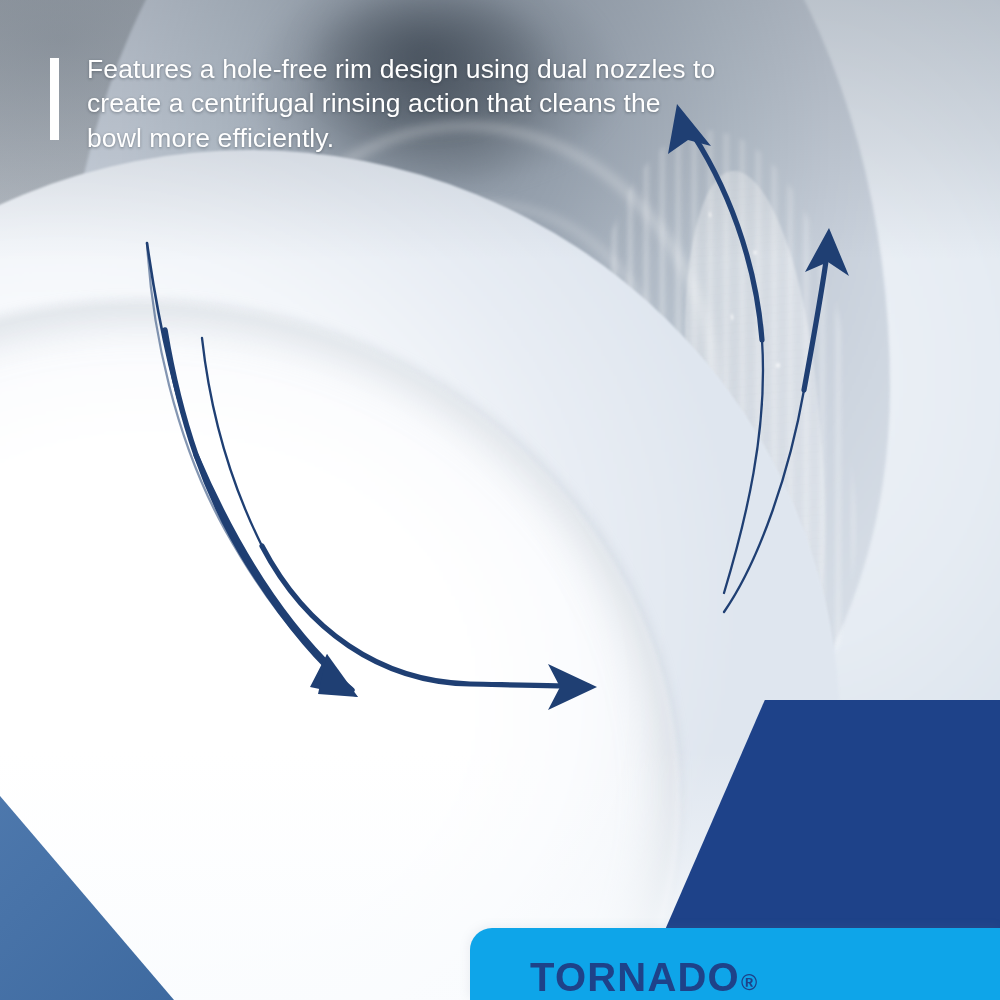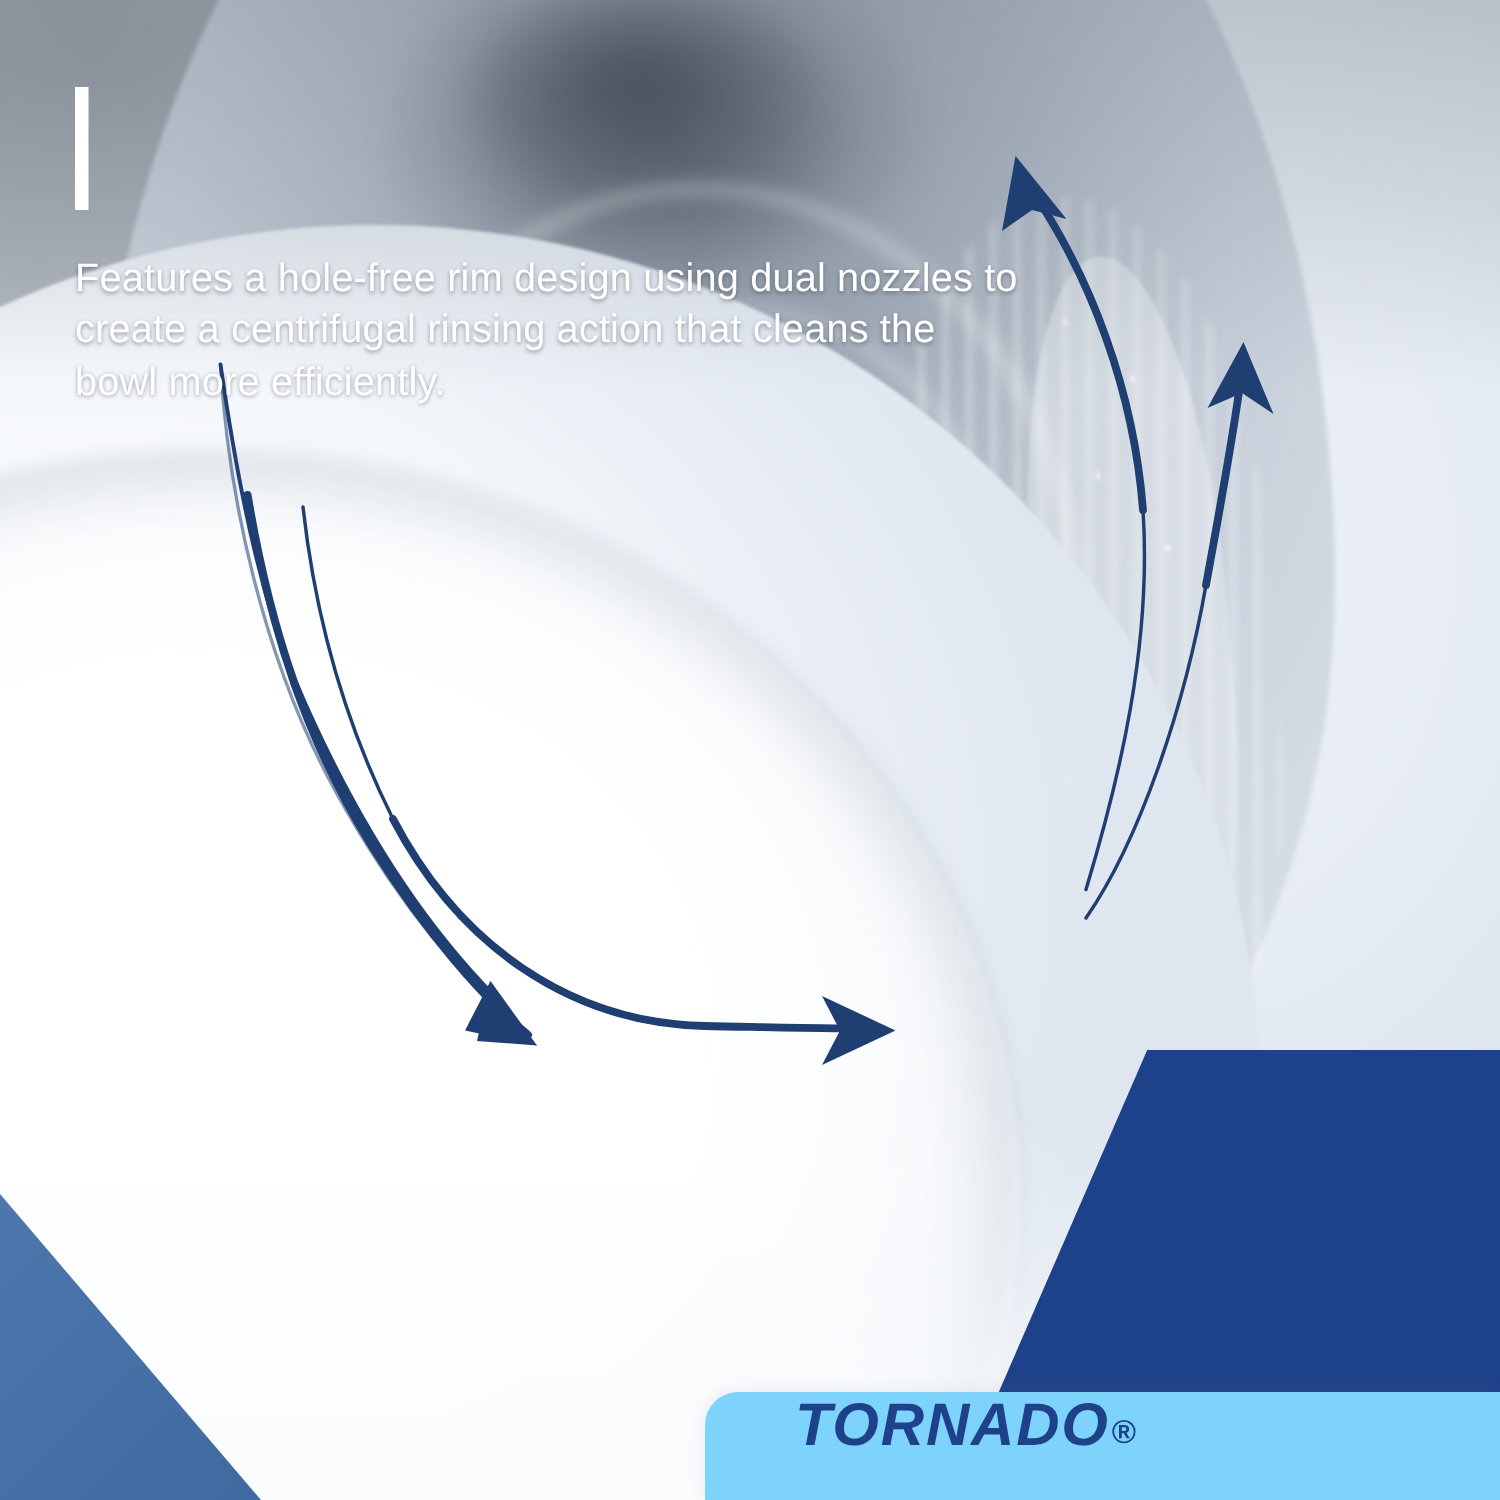--- a/index.html
+++ b/index.html
@@ -238,21 +238,21 @@
   }
   .corner-navy-right{
     position:absolute;right:0;bottom:0;width:420px;height:300px;
     background:var(--brandNavy,#1e4289);
     clip-path:polygon(100% 0%, 100% 100%, 13% 100%, 44% 0%);
   }
 
   
   .headline-wrap{
     position:absolute;left:50px;top:52px;
-    display:flex;gap:28px;align-items:flex-start;flex-direction:column;
+    display:flex;gap:28px;align-items:flex-start;
   }
   .accent-bar{
     width:9px;height:82px;background:#ffffff;flex:0 0 auto;margin-top:6px;
   }
   .headline{
     color:#ffffff;
     font-size:26.5px;
     line-height:1.30;
     font-weight:400;
     letter-spacing:.1px;
@@ -260,25 +260,24 @@
     text-shadow:0 1px 3px rgba(40,48,58,.45);
     white-space:pre-line;
   }
 
   
   .arrows{position:absolute;inset:0;pointer-events:none;}
 
   
   .logo-panel{
     position:absolute;left:470px;top:928px;right:0;bottom:0;
-    background:#7dd3fc;
+    background:#0ea5e9;
     border-top-left-radius:22px;
-    display:flex;align-items:flex-start;
+    display:flex;align-items:flex-end;
     box-shadow:-2px -2px 10px rgba(120,132,148,.10);
-    font-style:italic;
   }
   .logo-text{
     margin-left:60px;
     font-size:40px;
     letter-spacing:1.2px;
     color:var(--brandNavy,#1e4289);
     white-space:nowrap;
     display:flex;align-items:baseline;
   }
   .logo-bold{font-weight:700;}

